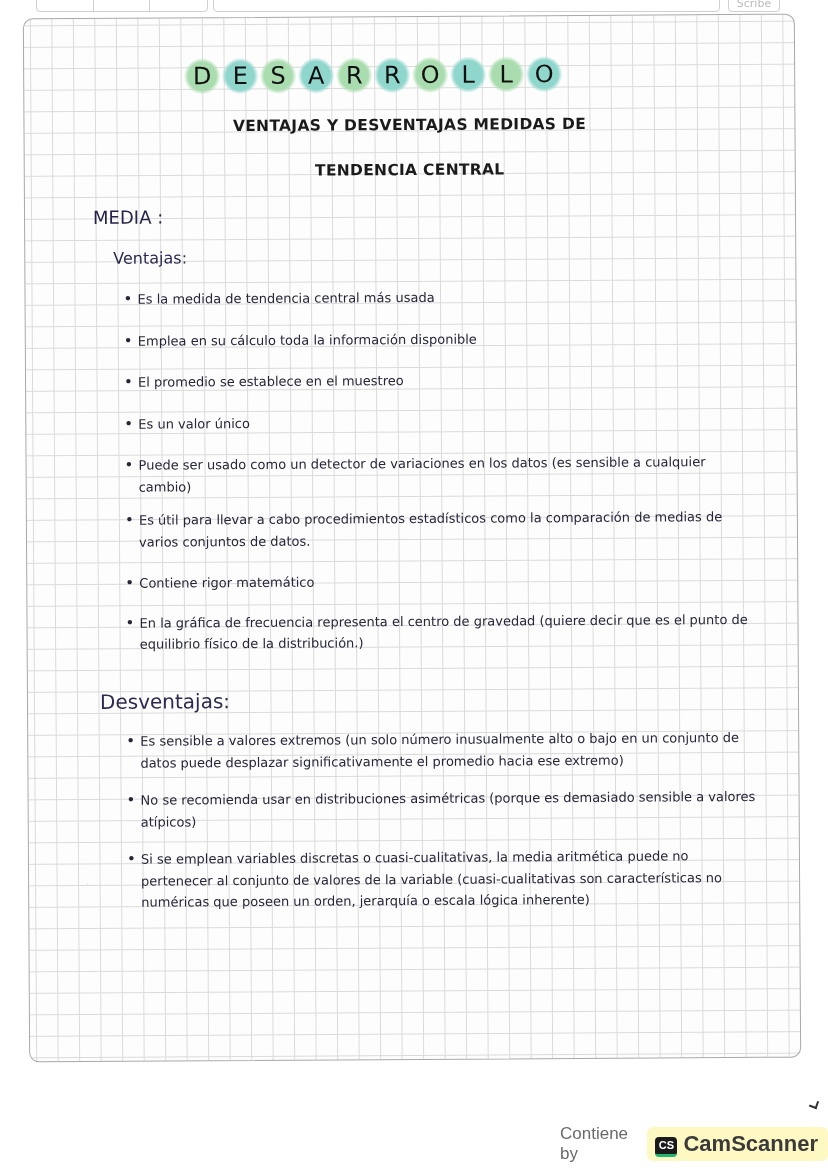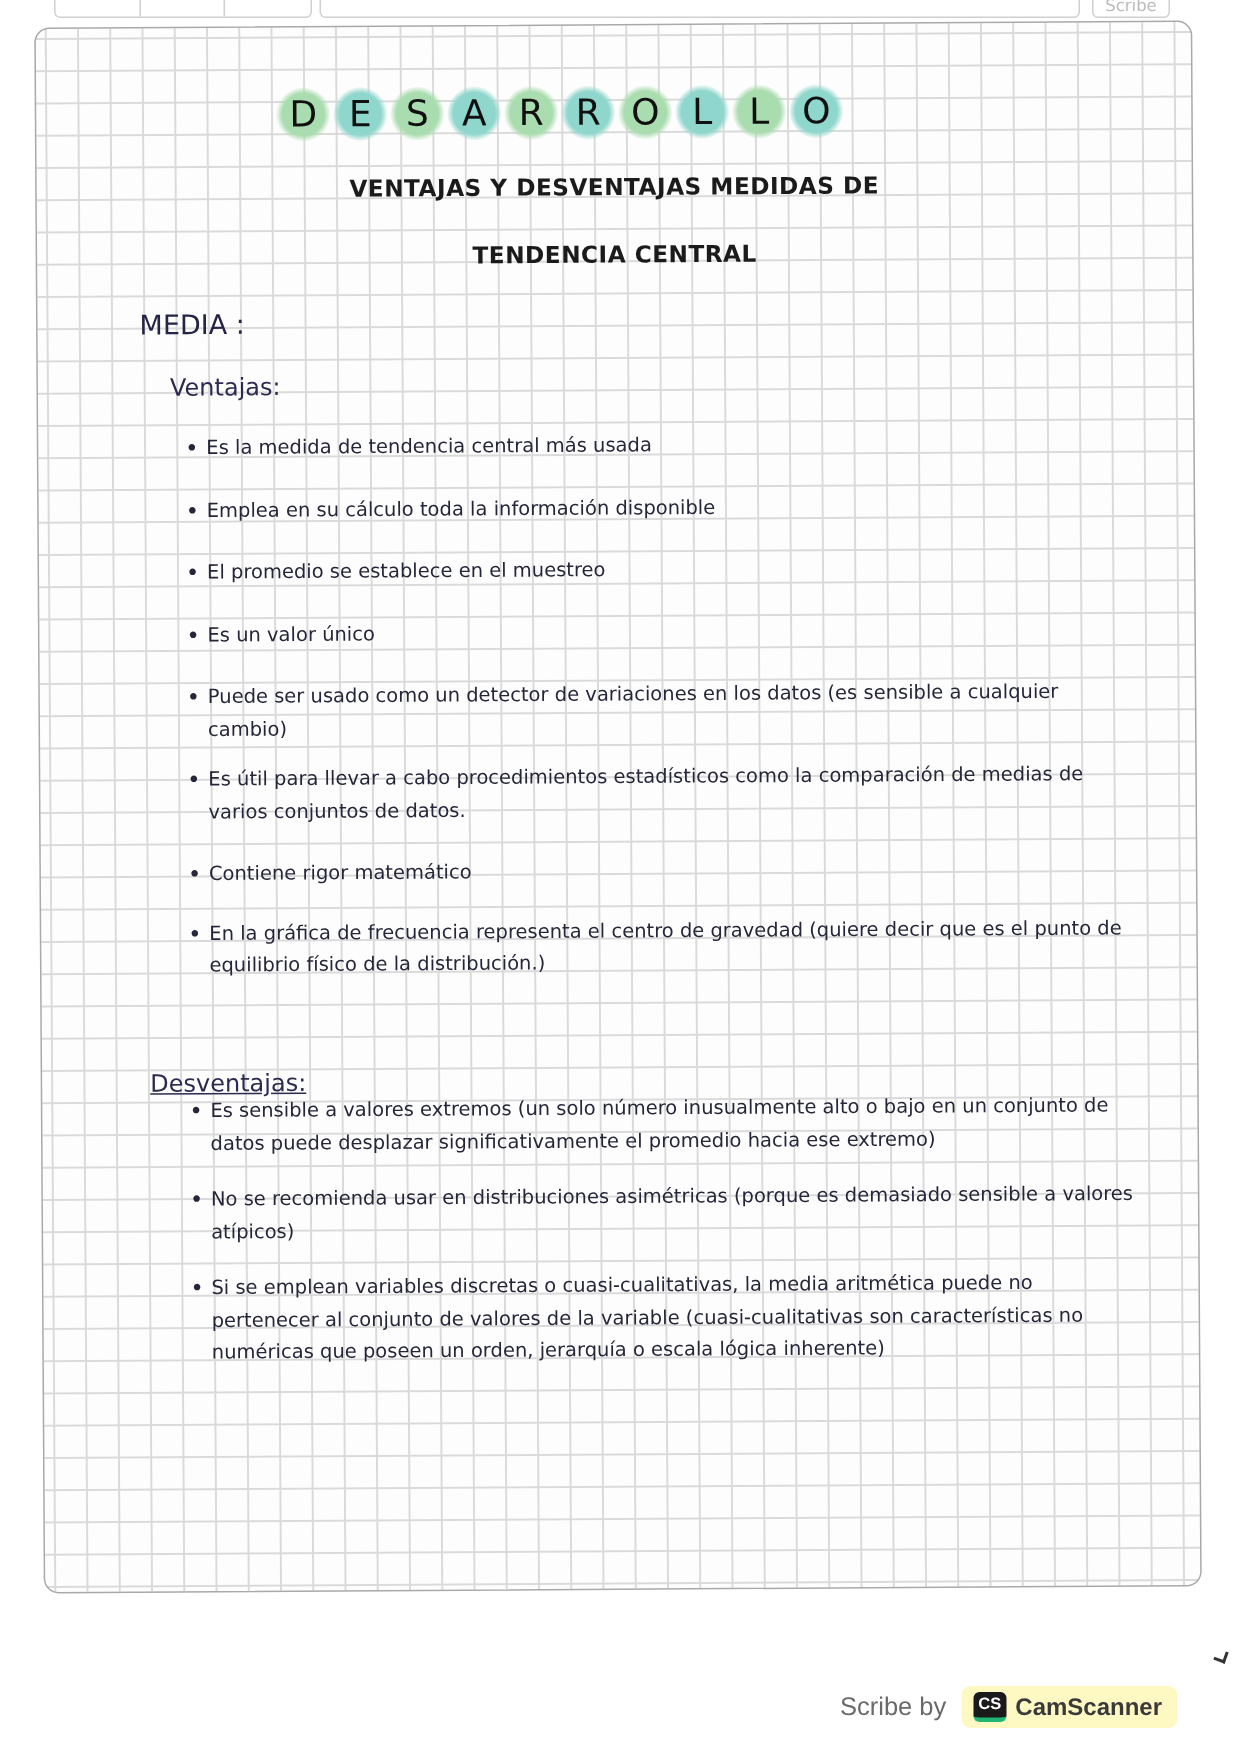--- a/index.html
+++ b/index.html
@@ -32,31 +32,31 @@
     width: 36px; height: 36px; border-radius: 50%;
     display: flex; align-items: center; justify-content: center;
     font-family: "DejaVu Sans", sans-serif; font-size: 24px; color: #111;
   }
   .subtitle { position: absolute; left: 160px; top: 86px; width: 450px; text-align: center;
     font-family: "DejaVu Sans", sans-serif; font-weight: bold; font-size: 15.5px; color: #1b1b1b; line-height: 45px; letter-spacing: 0.3px; }
 
   .hw { font-family: "DejaVu Sans", sans-serif; color: #27263a; }
   .section-title { position: absolute; left: 68px; top: 188px; font-size: 18px; color: #252347; }
   .sub-ventajas { position: absolute; left: 76px; top: 230px; font-size: 16px; color: #2c2a4f; margin-left: 12px; }
-  .sub-desventajas { position: absolute; left: 72px; top: 694px; font-size: 16px; color: #2c2a4f; text-decoration: underline; }
+  .sub-desventajas { position: absolute; left: 72px; top: 671px; font-size: 20px; color: #2c2a4f; }
 
   .bullets { position: absolute; left: 98px; width: 630px; list-style: none; margin: 0; padding: 0; }
   .bullets li { position: relative; padding-left: 14px; font-size: 13px; line-height: 21.5px; color: #26263a; }
   .bullets li::before { content: "•"; position: absolute; left: 0; top: 0; font-size: 15px; }
 
   .footer { position: absolute; left: 560px; top: 1124px; display: flex; align-items: center; gap: 10px; }
   .powered { font-family: "Liberation Sans", sans-serif; font-size: 17px; color: #6a6a6a; }
   .cs-badge { display: flex; align-items: flex-end; gap: 6px; background: #fef9c3; border-radius: 6px; padding: 4px 10px 4px 8px; }
   .cs-logo { width: 22px; height: 20px; border-radius: 4px; background: #1a1a1a; color: #fff; font-family: "Liberation Sans", sans-serif; font-weight: bold; font-size: 11px; text-align: center; line-height: 17px; border-bottom: 3px solid #21b573; box-sizing: border-box; }
-  .cs-name { font-family: "Liberation Sans", sans-serif; font-size: 16px; font-weight: bold; color: #3a3a3a; }
+  .cs-name { font-family: "Liberation Sans", sans-serif; font-size: 22px; font-weight: bold; color: #3a3a3a; }
   .corner-mark { position: absolute; left: 810px; top: 1100px; width: 6px; height: 6px; border-right: 2px solid #333; border-bottom: 2px solid #333; transform: rotate(20deg); }
 </style>
 </head>
 <body>
 
 <div class="top-strip">
   <div class="tab1">
       <i style="left:56px"></i>
       <i style="left:112px"></i>
     </div>
@@ -104,18 +104,18 @@
   <ul class="bullets hw" style="top:712px">
     <li style="margin-bottom:16px">Es sensible a valores extremos (un solo número inusualmente alto o bajo en un conjunto de datos puede desplazar significativamente el promedio hacia ese extremo)</li>
     <li style="margin-bottom:16px">No se recomienda usar en distribuciones asimétricas (porque es demasiado sensible a valores atípicos)</li>
     <li>Si se emplean variables discretas o cuasi-cualitativas, la media aritmética puede no pertenecer al conjunto de valores de la variable (cuasi-cualitativas son características no numéricas que poseen un orden, jerarquía o escala lógica inherente)</li>
   </ul>
 </div>
 
 <div class="corner-mark"></div>
 
 <div class="footer">
-  <span class="powered">Scribe by</span>
+  <span class="powered">Contiene by</span>
   <span class="cs-badge">
     <span class="cs-logo">CS</span>
     <span class="cs-name">CamScanner</span>
   </span>
 </div>
 
 </body></html>

